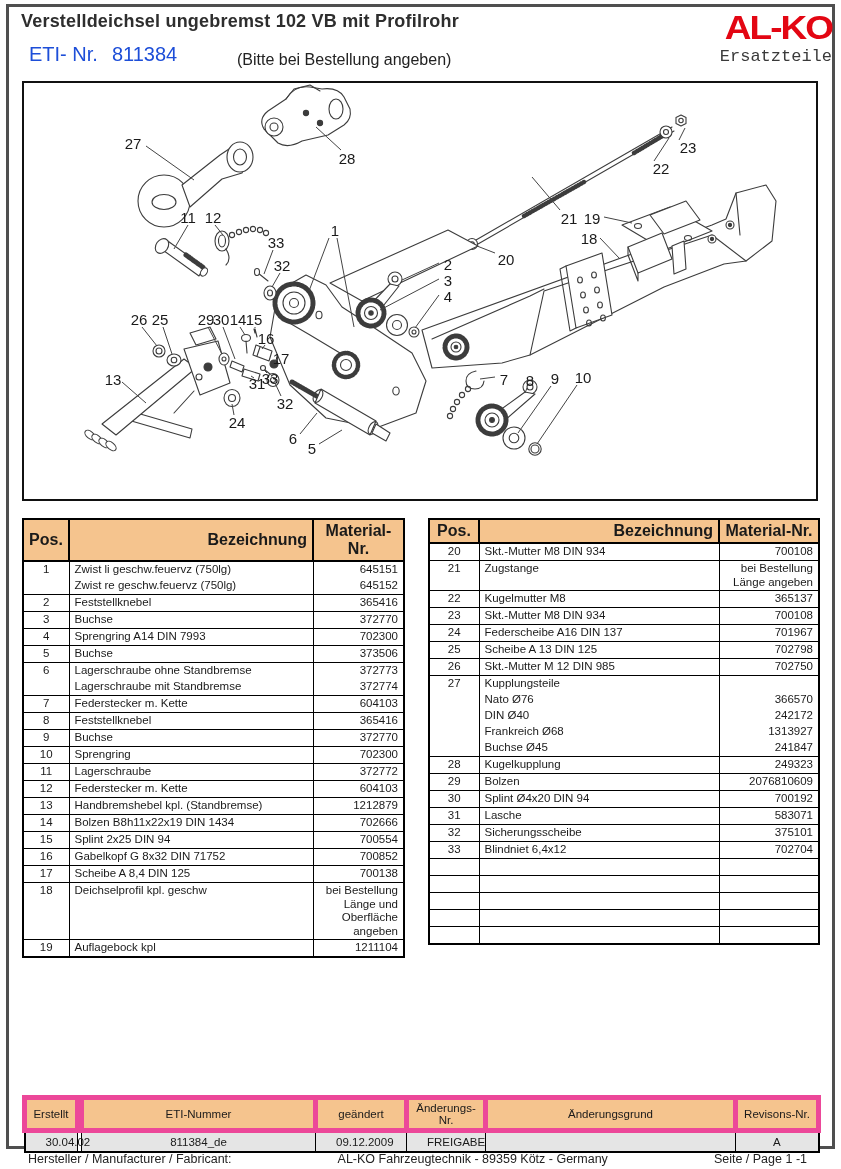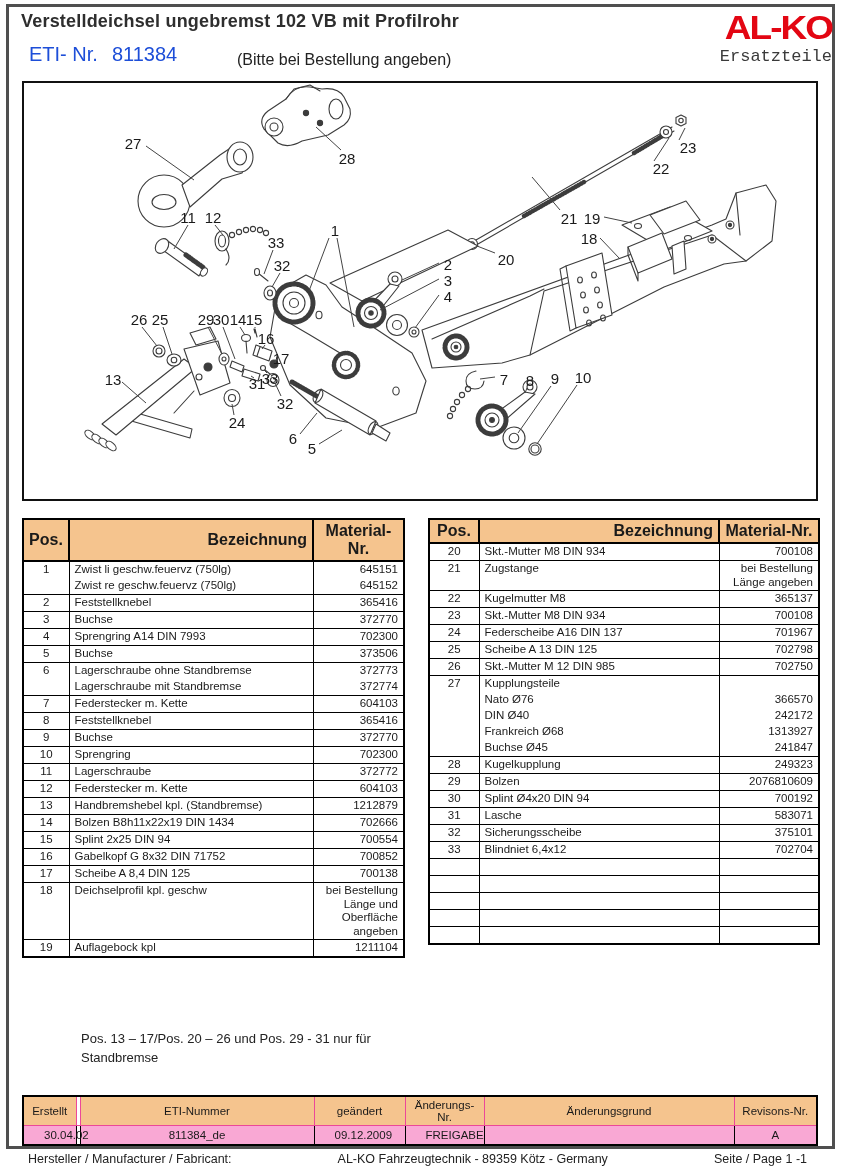--- a/index.html
+++ b/index.html
@@ -27,22 +27,22 @@
   table.parts tbody{border-top:1.6px solid #000;}
   table.parts td{border-left:1px solid #000;font-size:11.5px;line-height:13.5px;padding:1px 5px;vertical-align:top;height:14px;overflow:hidden;white-space:nowrap;}
   table.parts td.pos{text-align:center;}
   table.parts td.mat{text-align:right;}
   #left-table{position:absolute;left:0;top:0;width:381px;}
   #right-table{position:absolute;left:406px;top:0;width:390px;}
   
   .note{position:absolute;left:72px;top:1022px;font-size:13px;line-height:19px;color:#222;}
   
   table.rev{position:absolute;left:13px;top:1088px;width:794px;border-collapse:collapse;border:2px solid #000;table-layout:fixed;}
-  table.rev th{background:var(--tan,#f5c48e);border:1px solid #ec4899;font-size:11.5px;font-weight:normal;padding:2px 2px;height:14px;text-align:center;}
-  table.rev td{border:1px solid #000;font-size:11.5px;padding:2px 20px;height:14px;text-align:center;background:#f9a8d4;}
+  table.rev th{background:var(--tan,#f5c48e);border:5px solid #ec4899;font-size:11.5px;font-weight:normal;padding:2px 2px;height:14px;text-align:center;}
+  table.rev td{border:1px solid #000;font-size:11.5px;padding:2px 20px;height:14px;text-align:center;background:#e5e5e5;}
   table.rev .dbl{padding:0;background:#fff;}
   
   .bottom{position:absolute;left:9px;top:1149px;width:820px;display:flex;justify-content:space-between;
           padding:3px 22px 0 19px;box-sizing:border-box;font-size:12.5px;color:#222;}
 </style>
 </head>
 <body>
 
 <div class="sheet">
   <div class="frame">
@@ -687,24 +687,20 @@
           <tbody>
             <tr>
               <td class="pos" rowspan="1"></td>
               <td></td>
               <td class="mat"></td>
             </tr>
           </tbody>
         </table>
     </div>
 
-    <div class="note">
-      <span>Pos. 13 – 17/Pos. 20 – 26 und Pos. 29 - 31 nur für</span><br>
-      <span>Standbremse</span>
-    </div>
 
     <table class="rev">
       <colgroup>
         <col style="width:53px">
           <col style="width:4px">
           <col style="width:234px">
           <col style="width:91px">
         <col style="width:79px">
           <col style="width:250px">
           <col style="width:83px">

